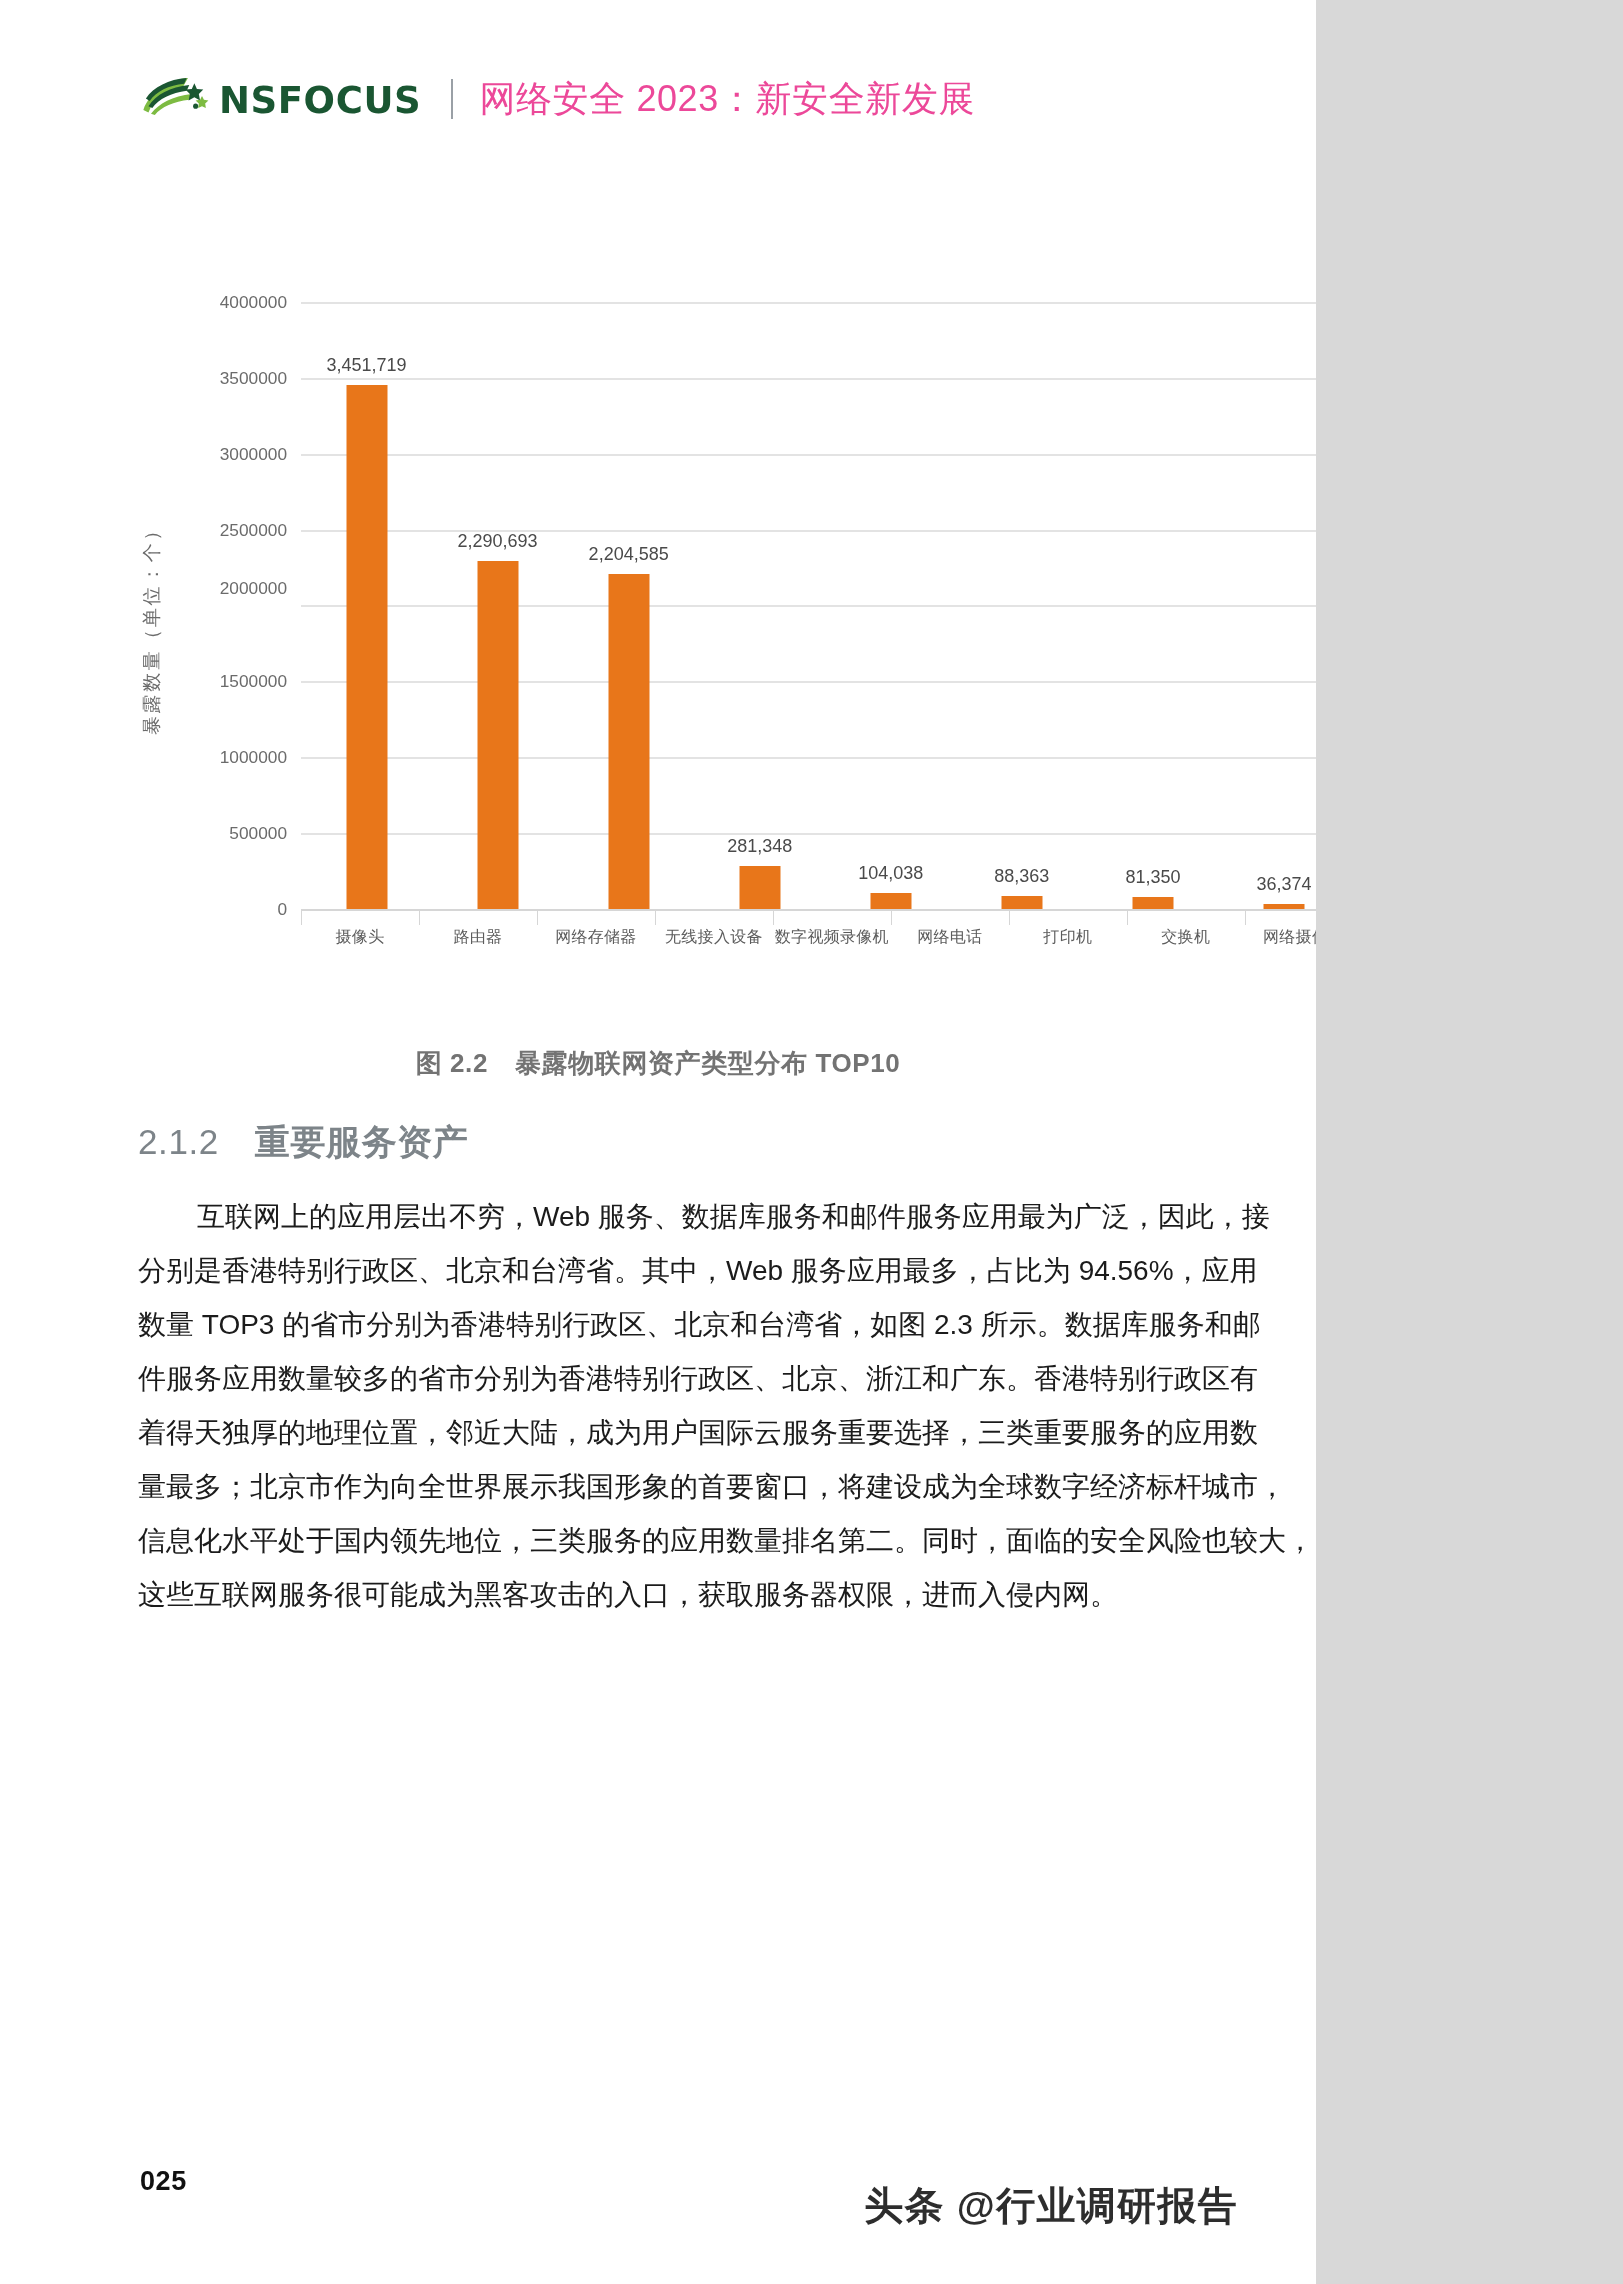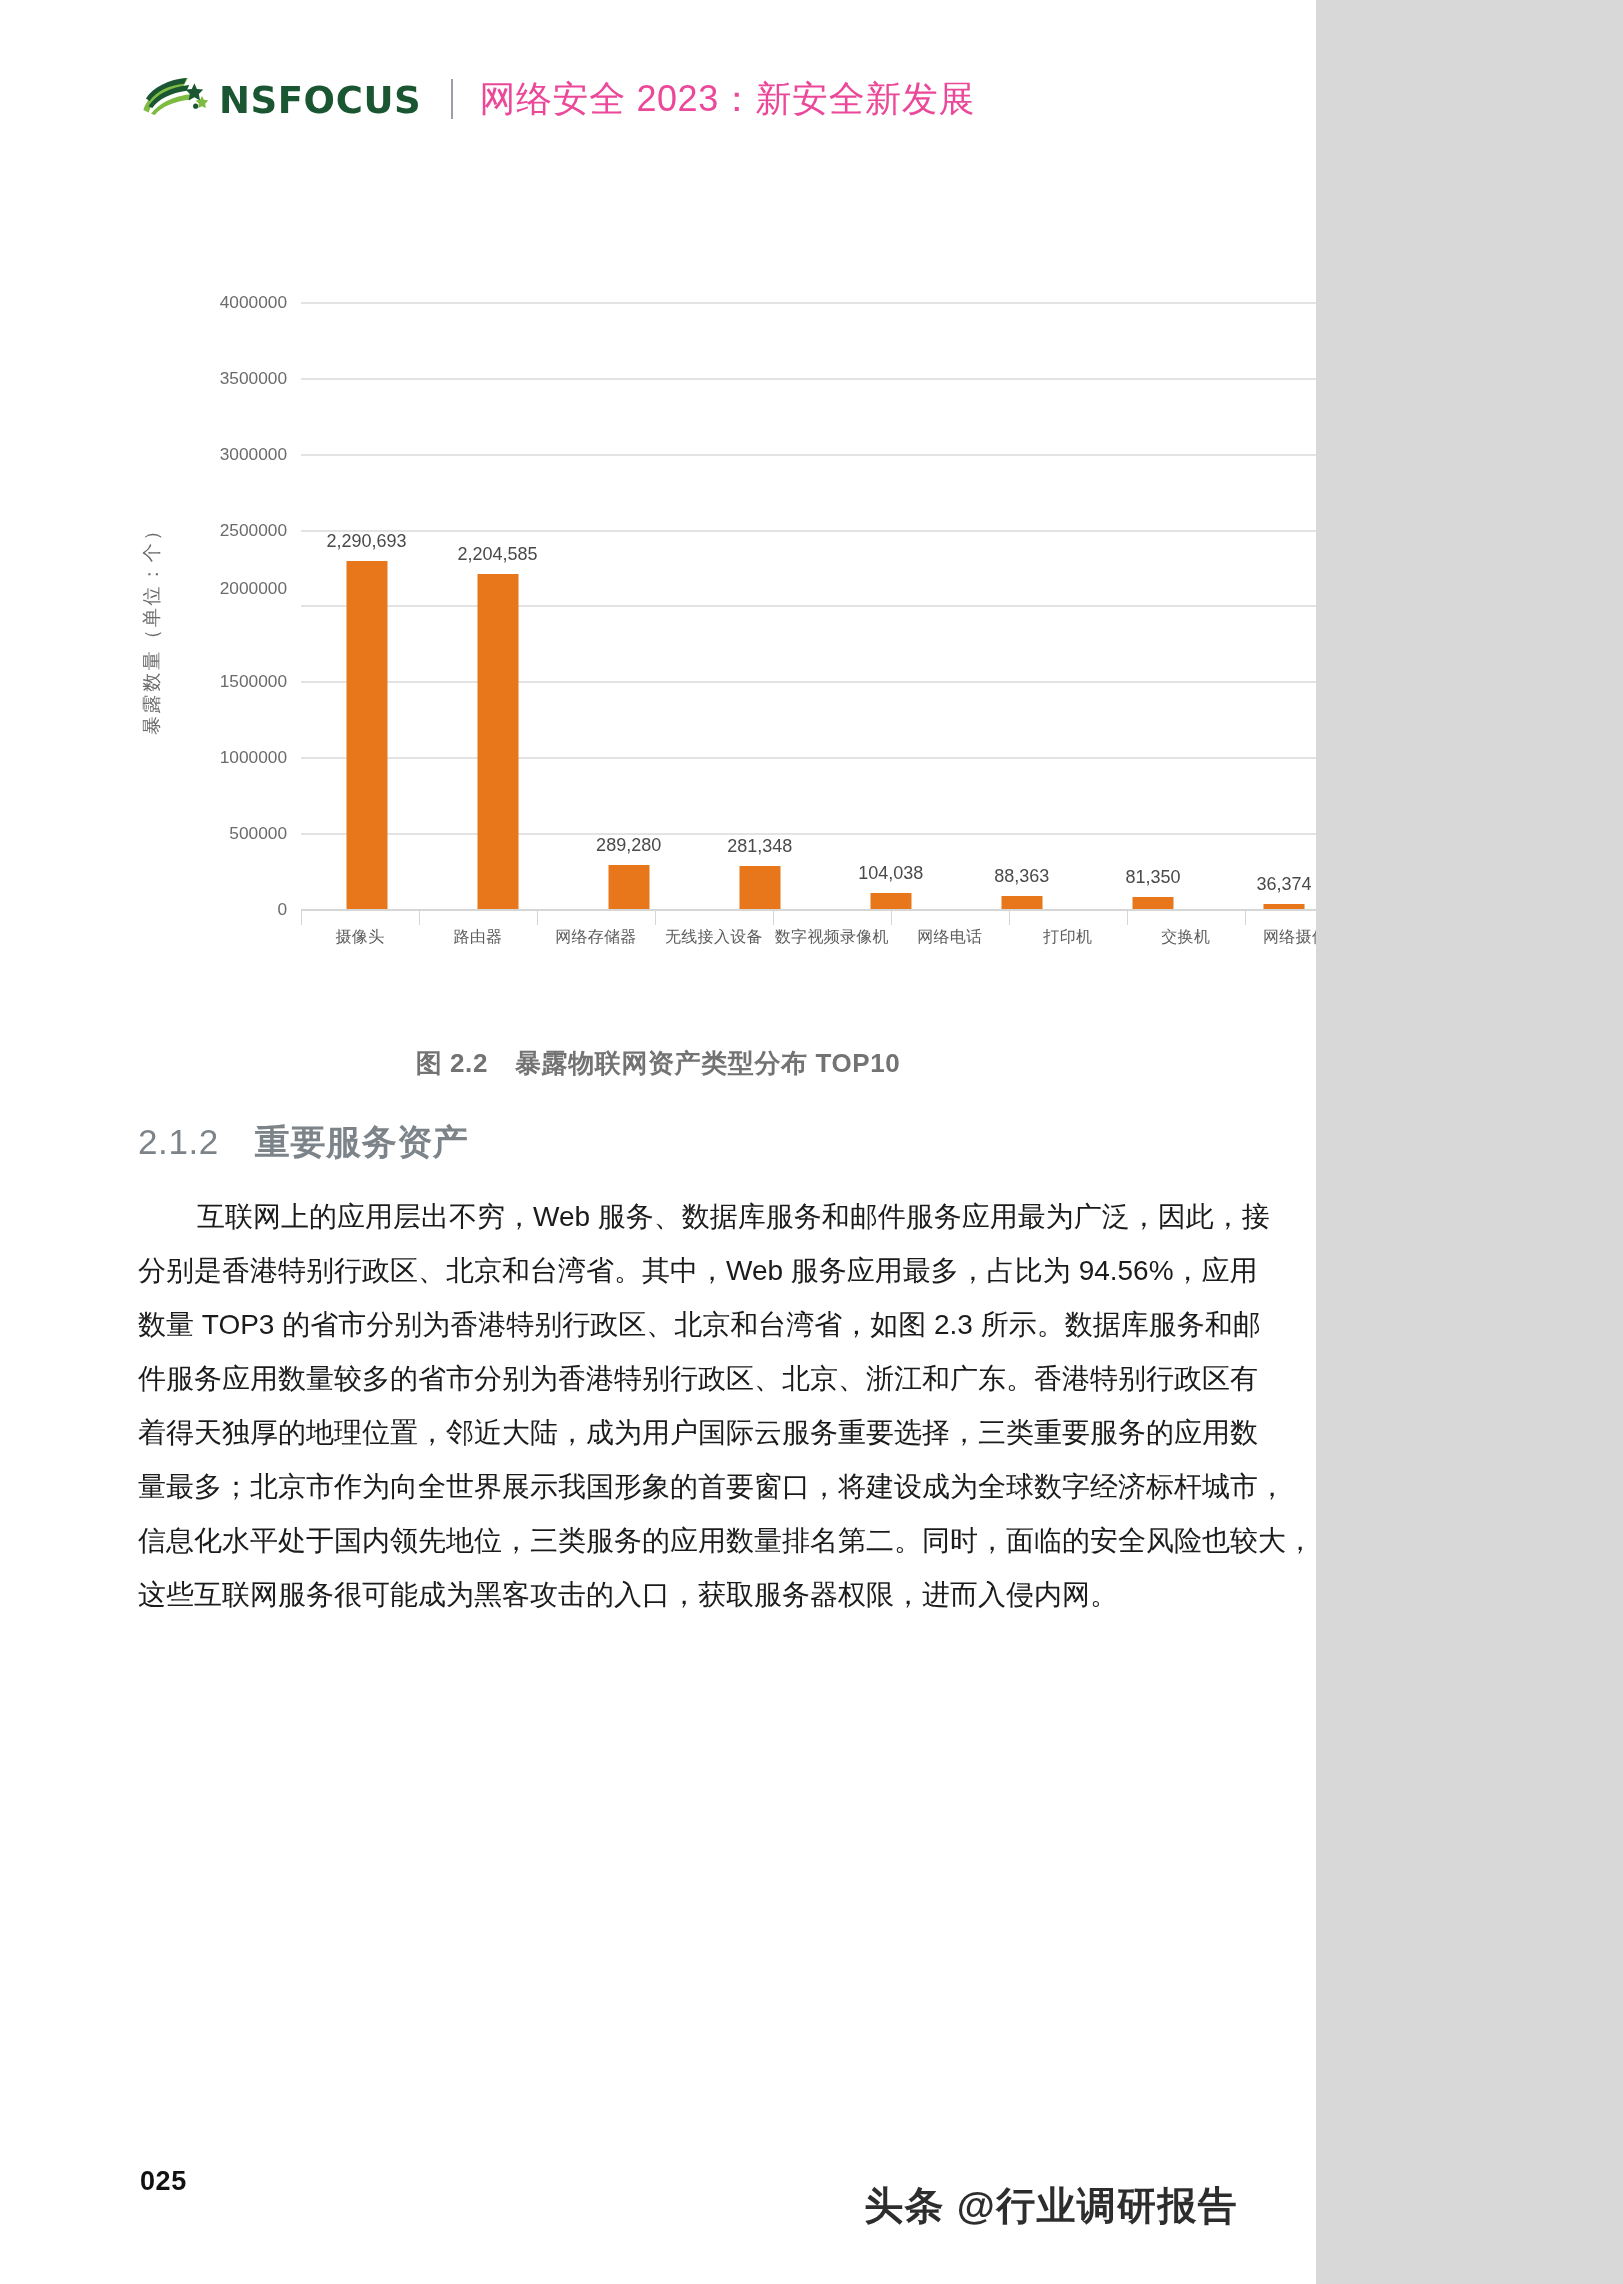--- a/index.html
+++ b/index.html
@@ -317,30 +317,30 @@
             <div class="gridline" style="top: 455px;"></div>
             <div class="gridline" style="top: 379px;"></div>
             <div class="gridline" style="top: 303px;"></div>
             <div class="gridline" style="top: 228px;"></div>
             <div class="gridline" style="top: 152px;"></div>
             <div class="gridline" style="top: 76px;"></div>
             <div class="gridline" style="top: 0px;"></div>
           </div>
         <div class="bars" id="bars">
             <div class="bar-cell">
+              <div class="bar" style="height: 524px; background: rgb(232, 118, 26);"></div>
+              <div class="bar-label" style="bottom: 533px;">3,451,719</div>
+            </div>
+            <div class="bar-cell">
               <div class="bar" style="height: 348px; background: rgb(232, 118, 26);"></div>
               <div class="bar-label" style="bottom: 357px;">2,290,693</div>
             </div>
             <div class="bar-cell">
               <div class="bar" style="height: 335px; background: rgb(232, 118, 26);"></div>
               <div class="bar-label" style="bottom: 344px;">2,204,585</div>
-            </div>
-            <div class="bar-cell">
-              <div class="bar" style="height: 44px; background: rgb(232, 118, 26);"></div>
-              <div class="bar-label" style="bottom: 53px;">289,280</div>
             </div>
             <div class="bar-cell">
               <div class="bar" style="height: 43px; background: rgb(232, 118, 26);"></div>
               <div class="bar-label" style="bottom: 52px; margin-top: 33px;">281,348</div>
             </div>
             <div class="bar-cell">
               <div class="bar" style="height: 16px; background: rgb(232, 118, 26);"></div>
               <div class="bar-label" style="bottom: 25px;">104,038</div>
             </div>
             <div class="bar-cell">

